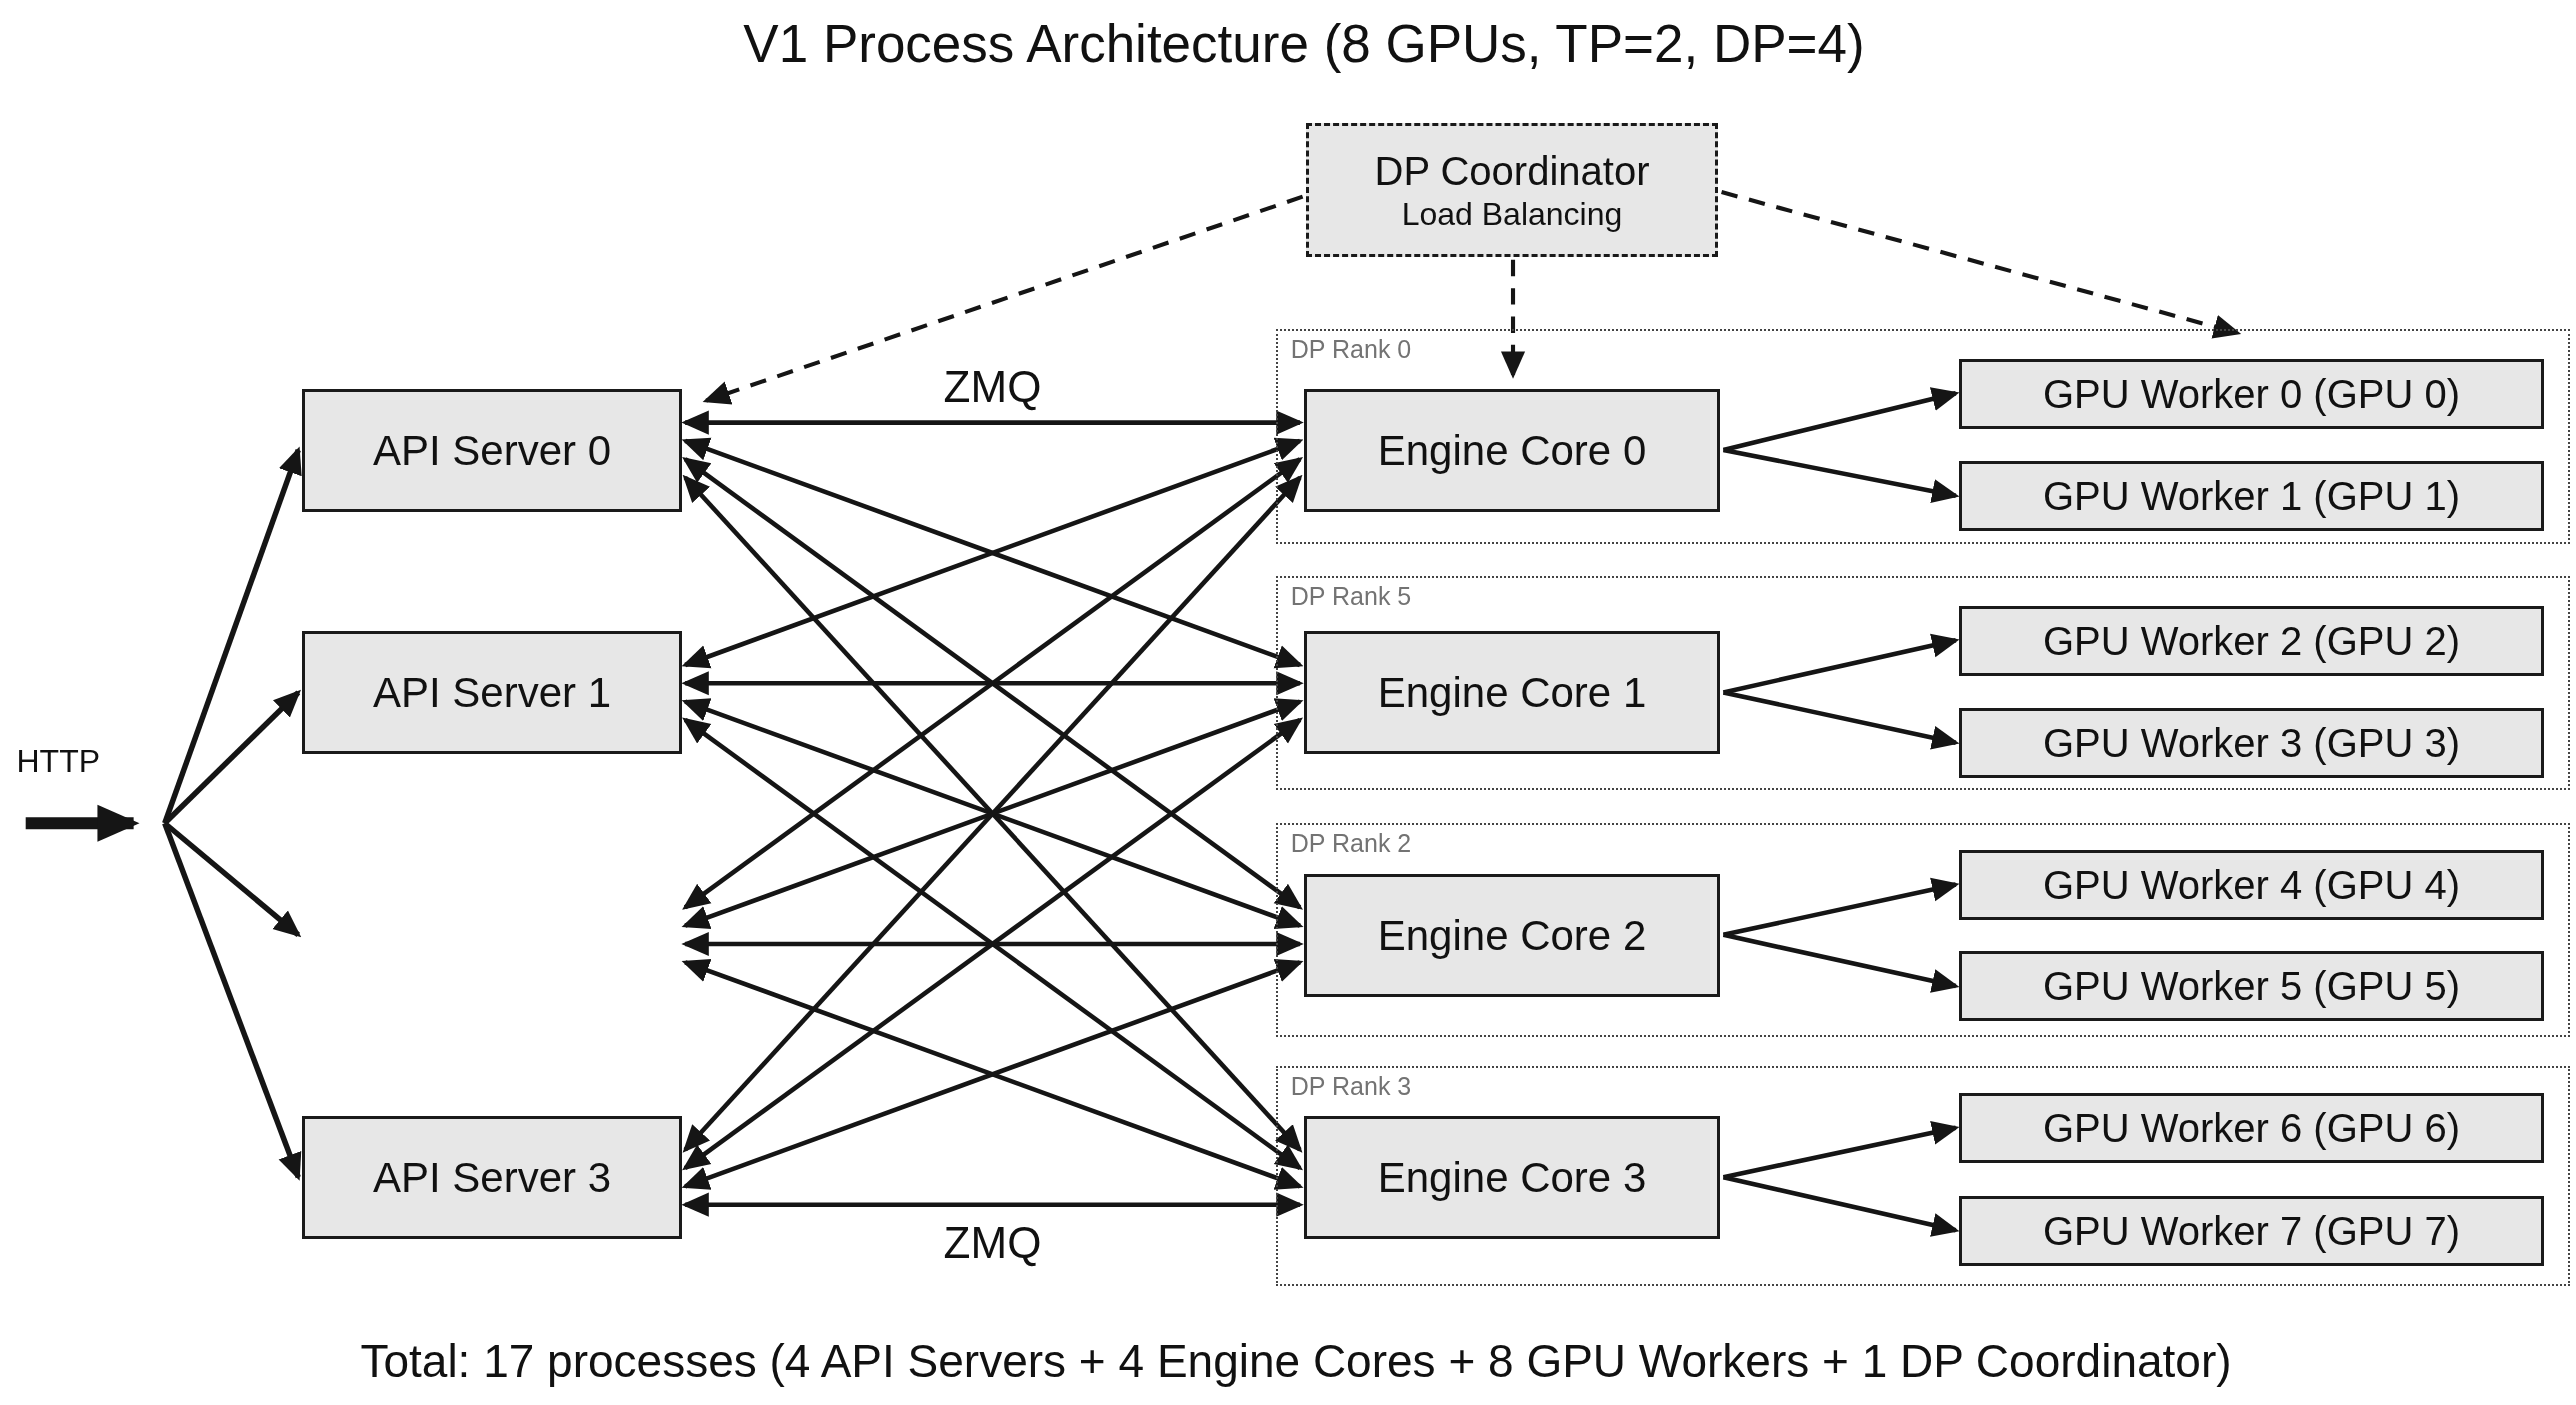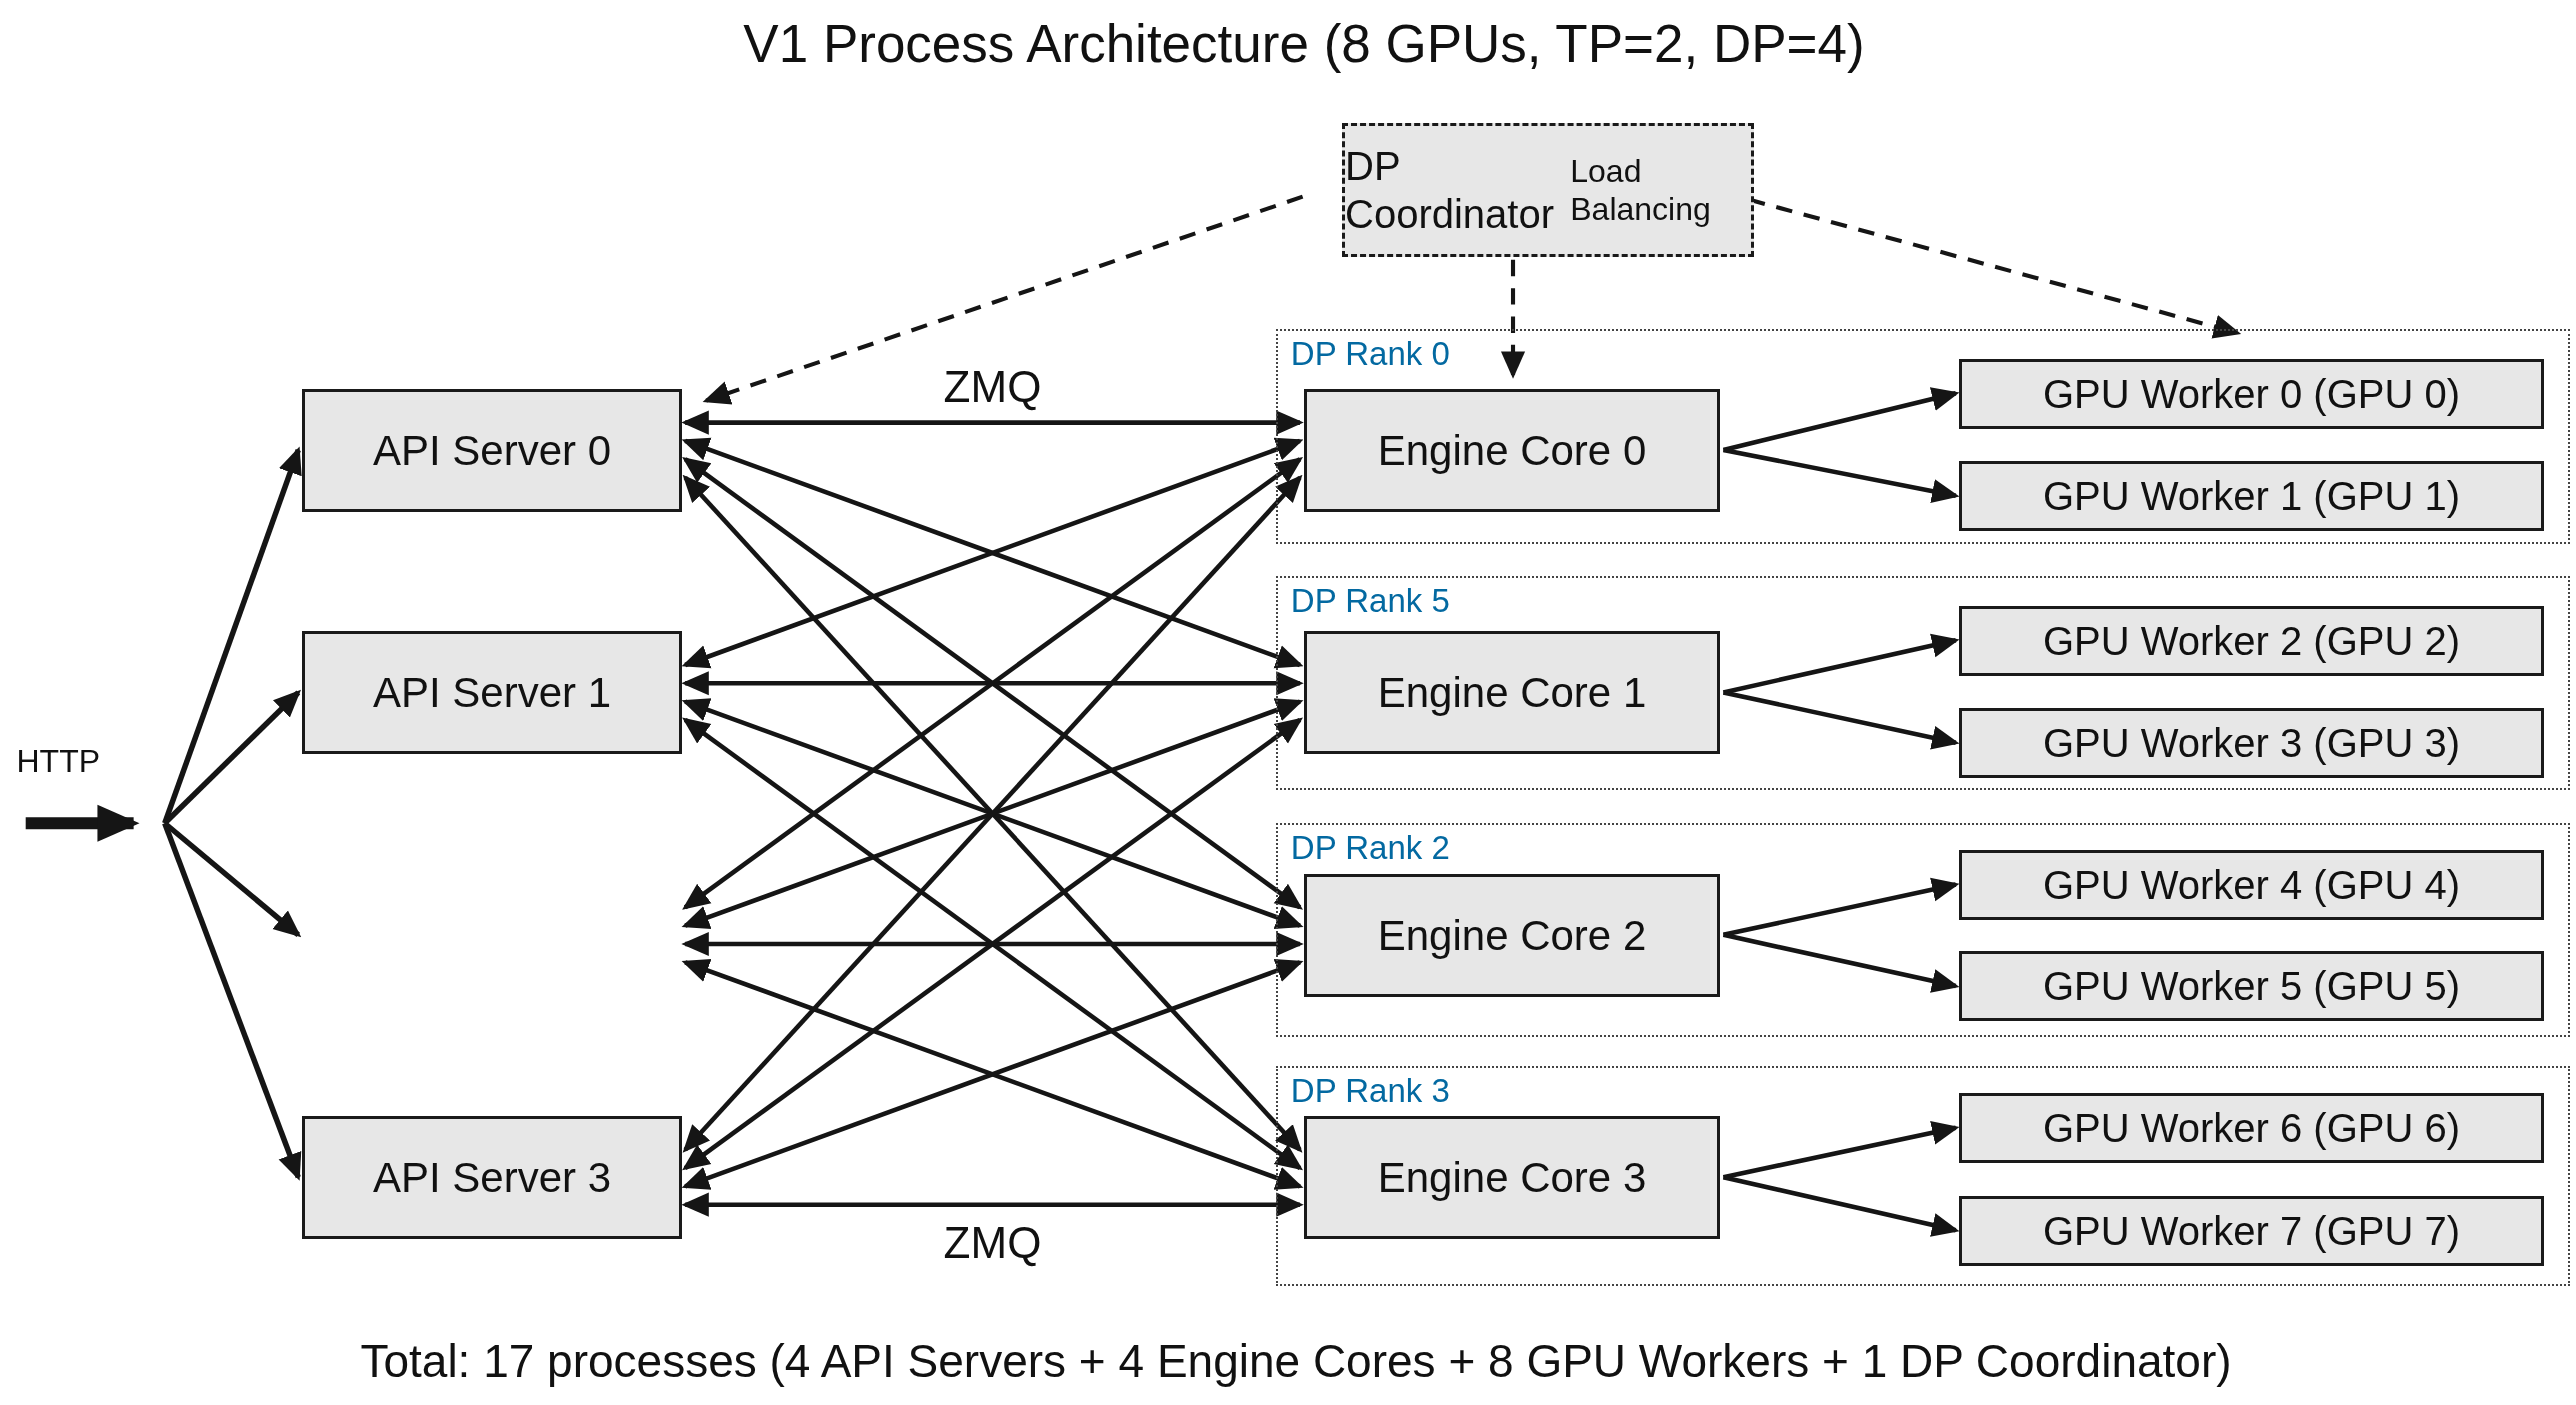--- a/index.html
+++ b/index.html
@@ -12,24 +12,24 @@
   .arrows .f{stroke-width:6;}
   .arrows .h{stroke-width:13;}
   .arrows .d{stroke-width:4.5;stroke-dasharray:18 13;}
   .box{position:absolute;box-sizing:border-box;background:#e7e7e7;border:3.7px solid #1a1a1a;
        display:flex;align-items:center;justify-content:center;white-space:nowrap;}
   .api{left:302px;width:380px;height:123px;font-size:42px;}
   .engine{left:1304px;width:416px;height:123px;font-size:42px;}
   .worker{left:1959px;width:585px;height:70px;font-size:40px;}
   .rank{position:absolute;left:1276px;width:1294px;box-sizing:border-box;
         border:2.7px dotted #444;background:transparent;}
-  .rank-label{position:absolute;left:12.8px;top:3.7px;font-size:33px;color:#0369a1;}
+  .rank-label{position:absolute;left:12.8px;top:3.7px;font-size:25px;color:#737373;}
   .coord{position:absolute;left:1306px;top:123px;width:412px;height:134px;box-sizing:border-box;
-         background:#e7e7e7;border:3.7px dashed #1a1a1a;display:flex;flex-direction:row;
-         align-items:center;justify-content:center;margin-left:36px;}
+         background:#e7e7e7;border:3.7px dashed #1a1a1a;display:flex;flex-direction:column;
+         align-items:center;justify-content:center;}
   .coord-title{font-size:40px;line-height:48px;}
   .coord-sub{font-size:32px;line-height:38px;}
   .title{position:absolute;left:16px;top:12.8px;width:100%;text-align:center;font-size:53px;}
   .footer{position:absolute;left:0;top:1334px;width:100%;text-align:center;font-size:46px;padding-left:8px;}
   .http{position:absolute;left:16.5px;top:743px;font-size:32px;}
   .zmq{position:absolute;width:201px;text-align:center;font-size:44px;}
   .zmq-top{left:892px;top:362px;}
   .zmq-bottom{left:892px;top:1218px;}
 </style>
 </head>

